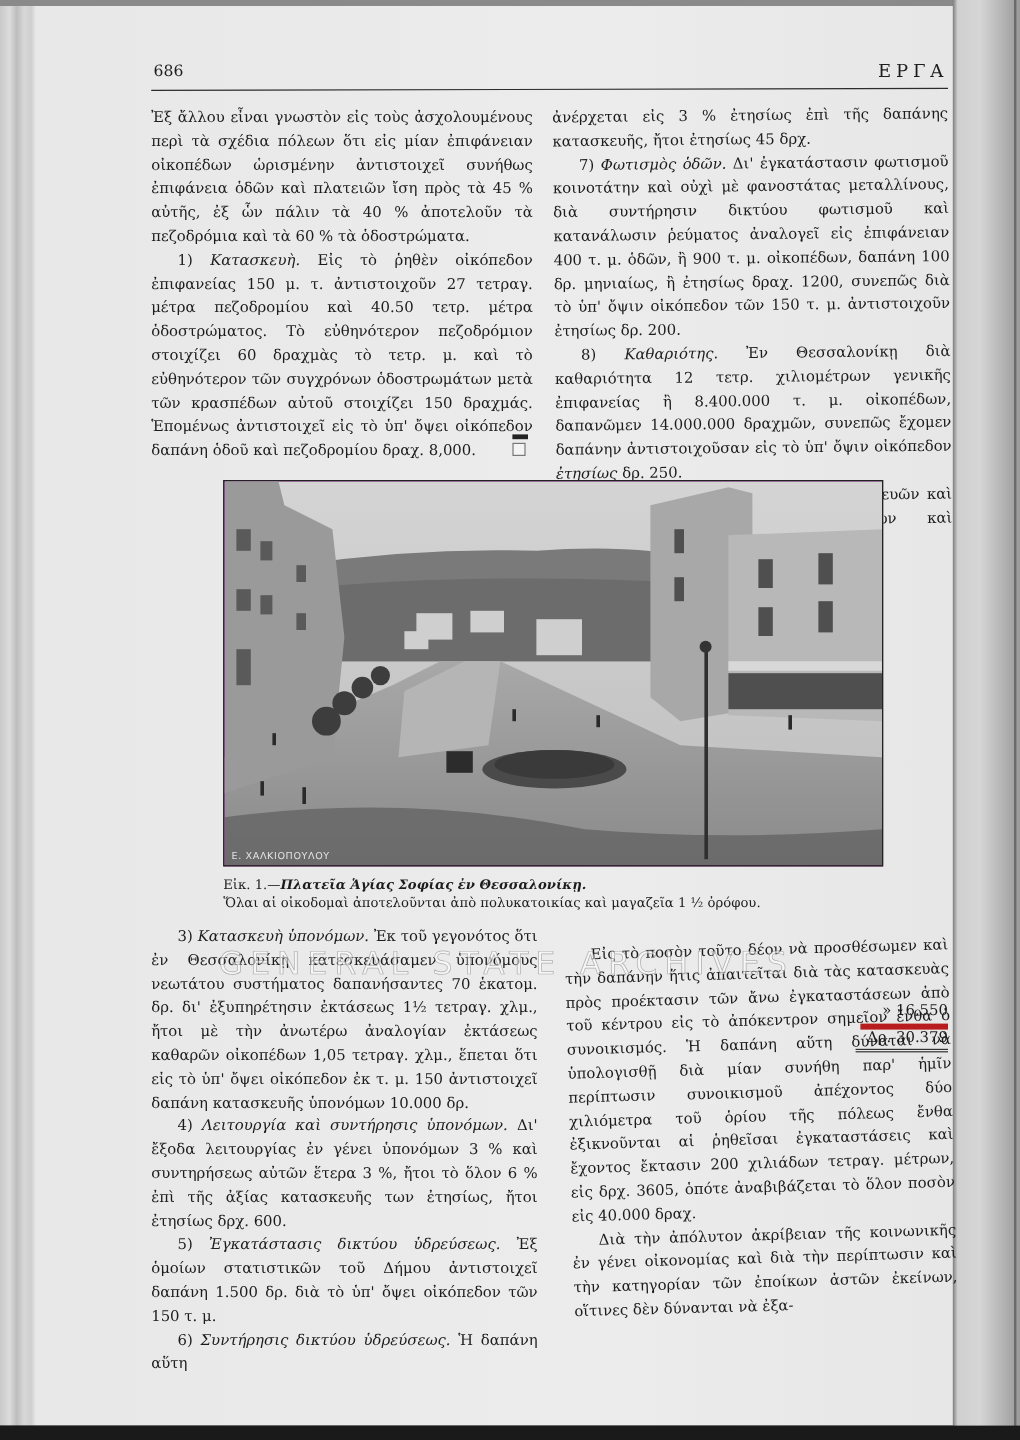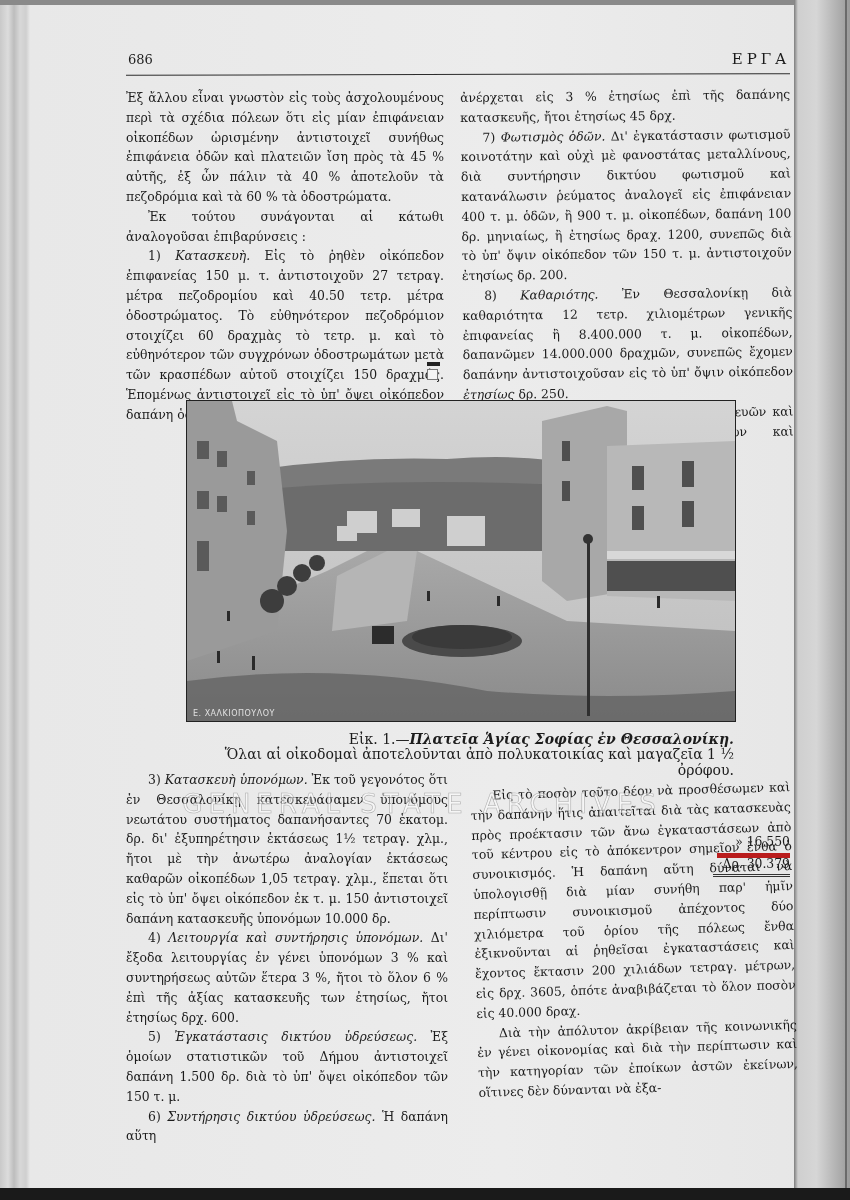--- a/index.html
+++ b/index.html
@@ -41,21 +41,21 @@
   .sum-line2 { top: 56px; border-bottom: 3px double #333; padding-left: 10px; }
 
   .figure {
     position: absolute; left: 186px; top: 400px; width: 548px; height: 320px;
     border: 1.5px solid #222; overflow: hidden;
     background: #701a75;
   }
   .fig-svg { display: block; }
   .fig-credit { position: absolute; left: 6px; bottom: 3px; font-family: "DejaVu Sans", sans-serif; font-size: 8px; color: #e0e0e0; letter-spacing: 0.5px; }
 
-  .caption { position: absolute; left: 186px; width: 548px; text-align: right; font-size: 14px; }
+  .caption { position: absolute; left: 186px; width: 548px; text-align: left; font-size: 11px; }
   .caption-title { top: 731px; }
   .caption-title i { font-style: italic; font-weight: bold; }
   .caption-sub { top: 746px; }
 
   .watermark {
     position: absolute; left: 0; top: 789px; width: 844px; text-align: center;
     font-family: "DejaVu Sans", sans-serif; font-size: 26px; letter-spacing: 6px;
     color: rgba(255,255,255,0.55); -webkit-text-stroke: 0.6px rgba(110,110,110,0.5);
     pointer-events: none;
   }
@@ -73,21 +73,20 @@
   <div class="right-gutter-line"></div>
 </div>
 <div class="bottom-edge"></div>
 
 <div class="page-number">686</div>
 <div class="running-title">ΕΡΓΑ</div>
 <div class="header-rule"></div>
 
 <div class="col col-top-left">
   <p>Ἐξ ἄλλου εἶναι γνωστὸν εἰς τοὺς ἀσχολουμένους περὶ τὰ σχέδια πόλεων ὅτι εἰς μίαν ἐπιφάνειαν οἰκοπέδων ὡρισμένην ἀντιστοιχεῖ συνήθως ἐπιφάνεια ὁδῶν καὶ πλατειῶν ἴση πρὸς τὰ 45 % αὐτῆς, ἐξ ὧν πάλιν τὰ 40 % ἀποτελοῦν τὰ πεζοδρόμια καὶ τὰ 60 % τὰ ὁδοστρώματα.</p>
-  <p class="indent">Ἐκ τούτου συνάγονται αἱ κάτωθι ἀναλογοῦσαι ἐπιβαρύνσεις :</p>
   <p class="indent">
     <span>1)</span>
     <i>Κατασκευὴ.</i>
     <span>Εἰς τὸ ῥηθὲν οἰκόπεδον ἐπιφανείας 150 μ. τ. ἀντιστοιχοῦν 27 τετραγ. μέτρα πεζοδρομίου καὶ 40.50 τετρ. μέτρα ὁδοστρώματος. Τὸ εὐθηνότερον πεζοδρόμιον στοιχίζει 60 δραχμὰς τὸ τετρ. μ. καὶ τὸ εὐθηνότερον τῶν συγχρόνων ὁδοστρωμάτων μετὰ τῶν κρασπέδων αὐτοῦ στοιχίζει 150 δραχμάς. Ἑπομένως ἀντιστοιχεῖ εἰς τὸ ὑπ' ὄψει οἰκόπεδον δαπάνη ὁδοῦ καὶ πεζοδρομίου δραχ. 8,000.</span>
   </p>
 </div>
 
 <div class="col col-top-right">
   <p>ἀνέρχεται εἰς 3 % ἐτησίως ἐπὶ τῆς δαπάνης κατασκευῆς, ἤτοι ἐτησίως 45 δρχ.</p>
   <p class="indent">

